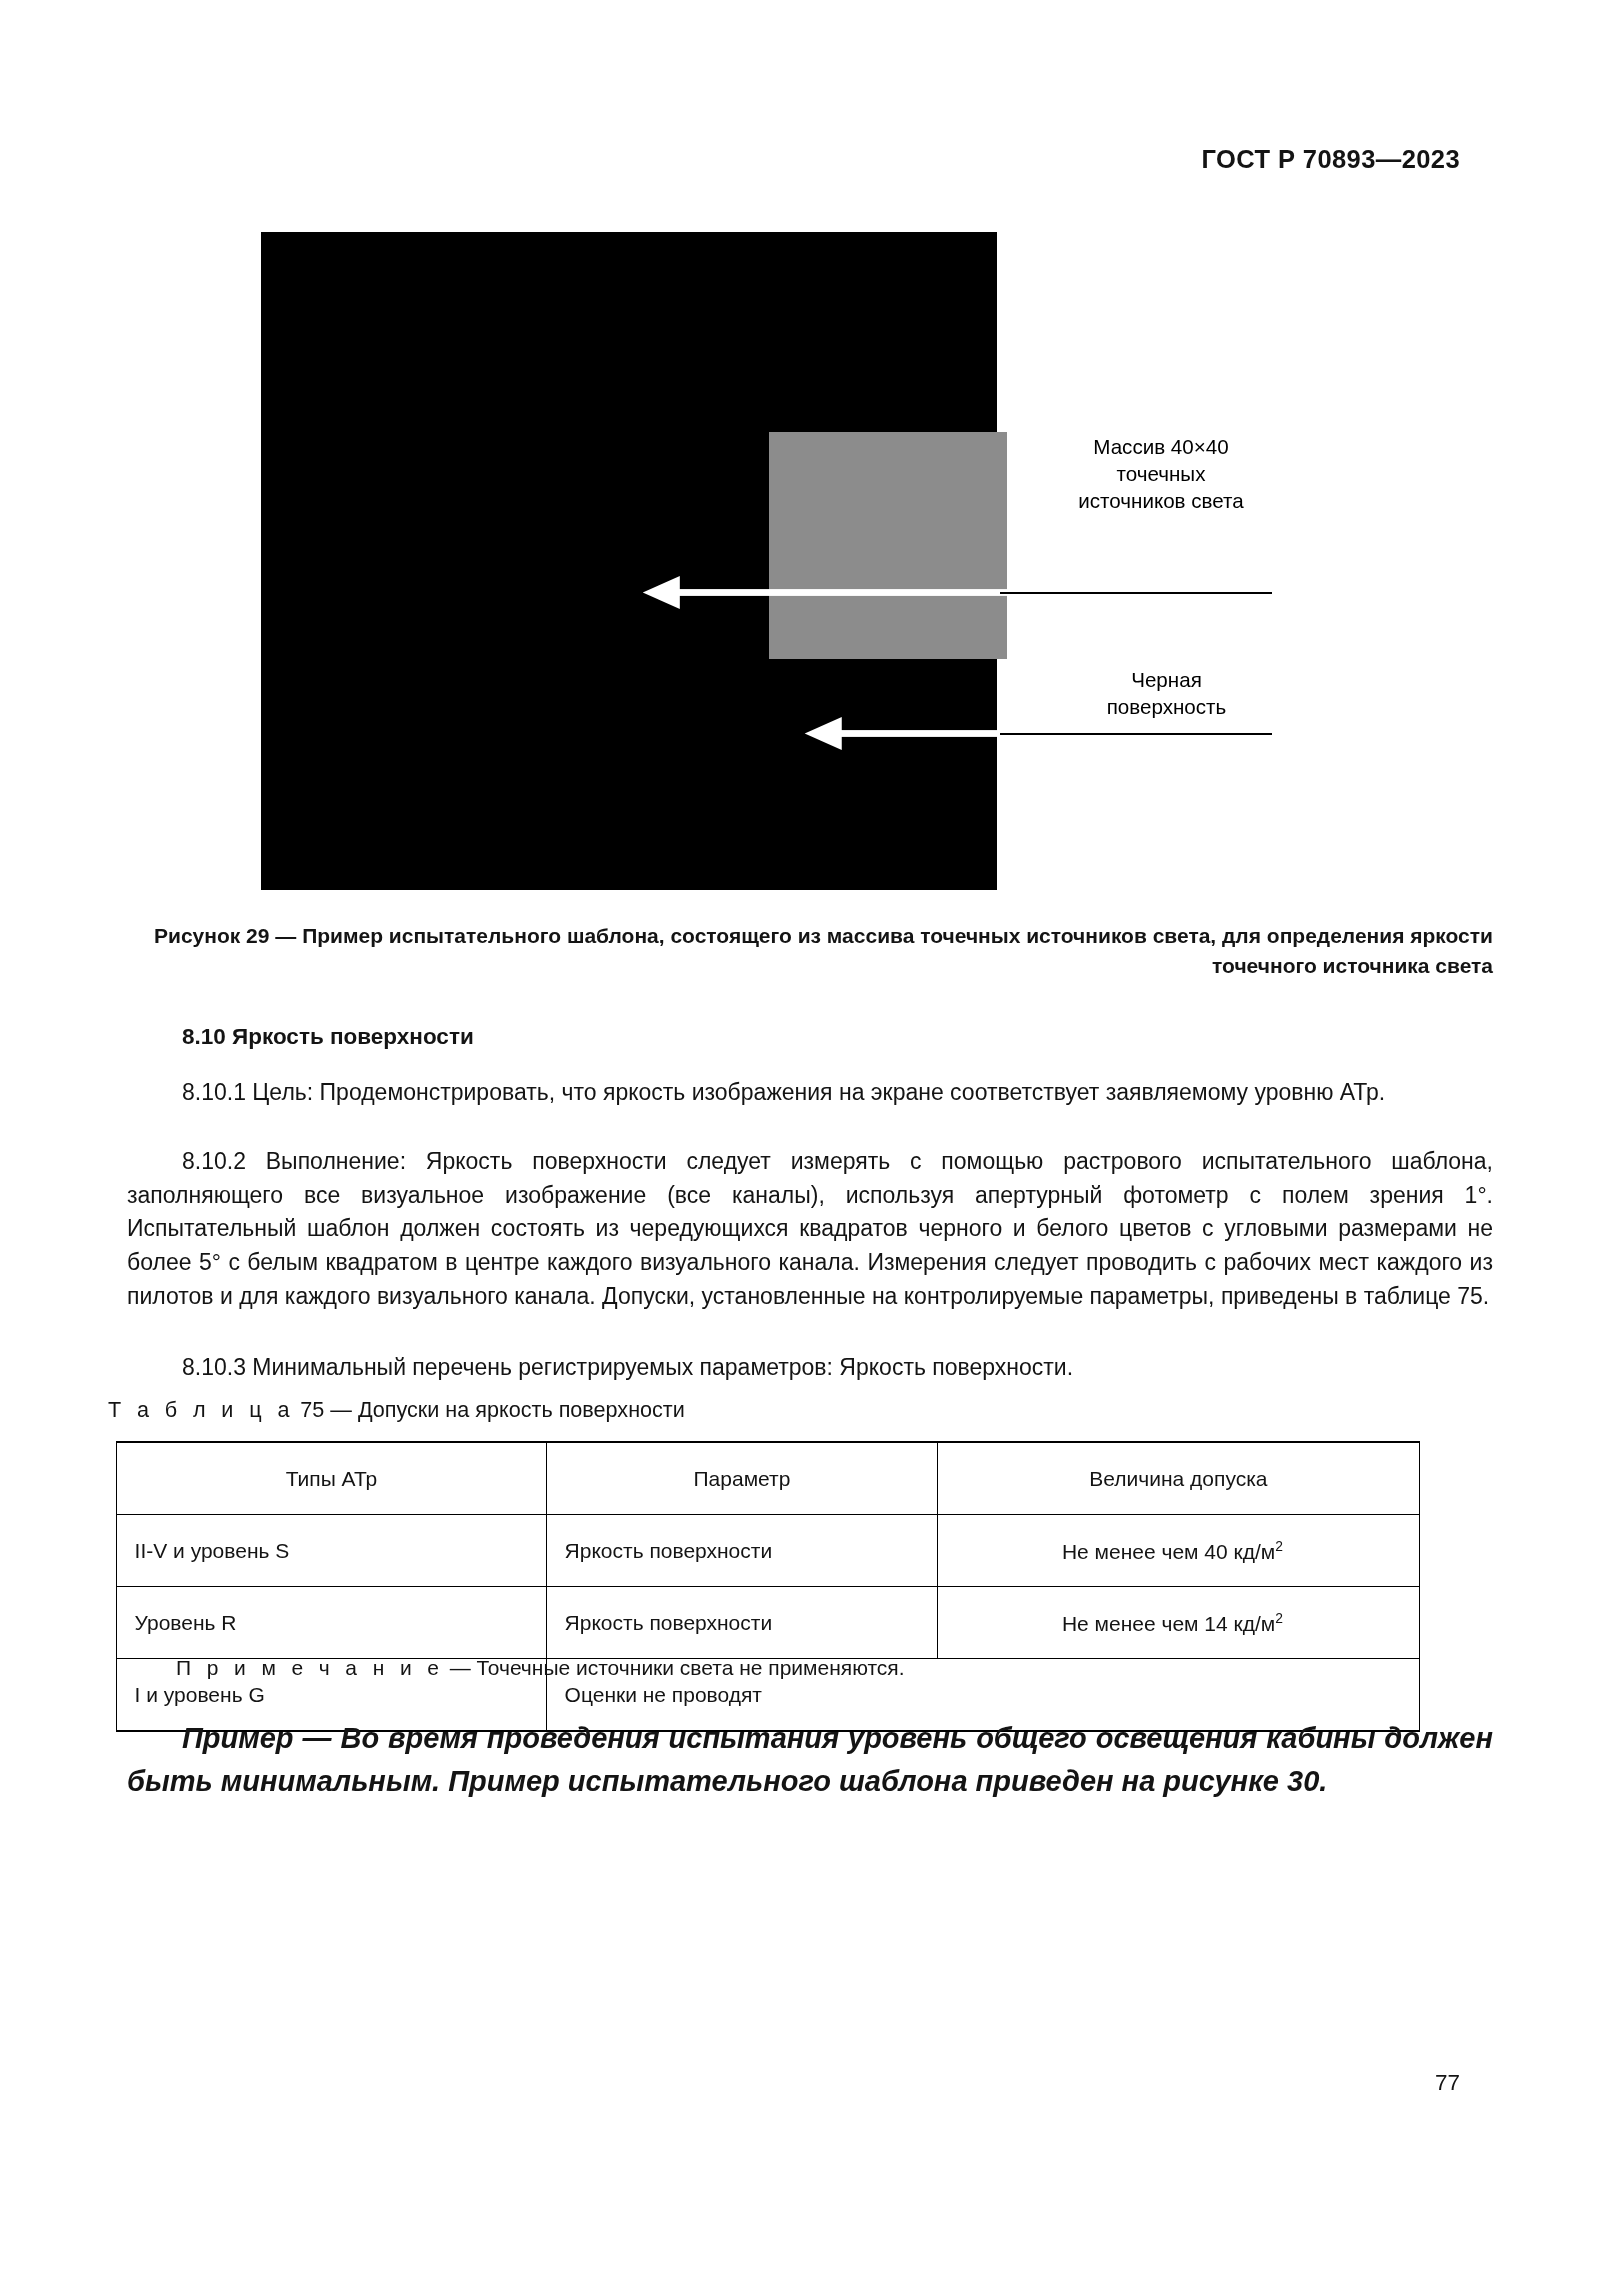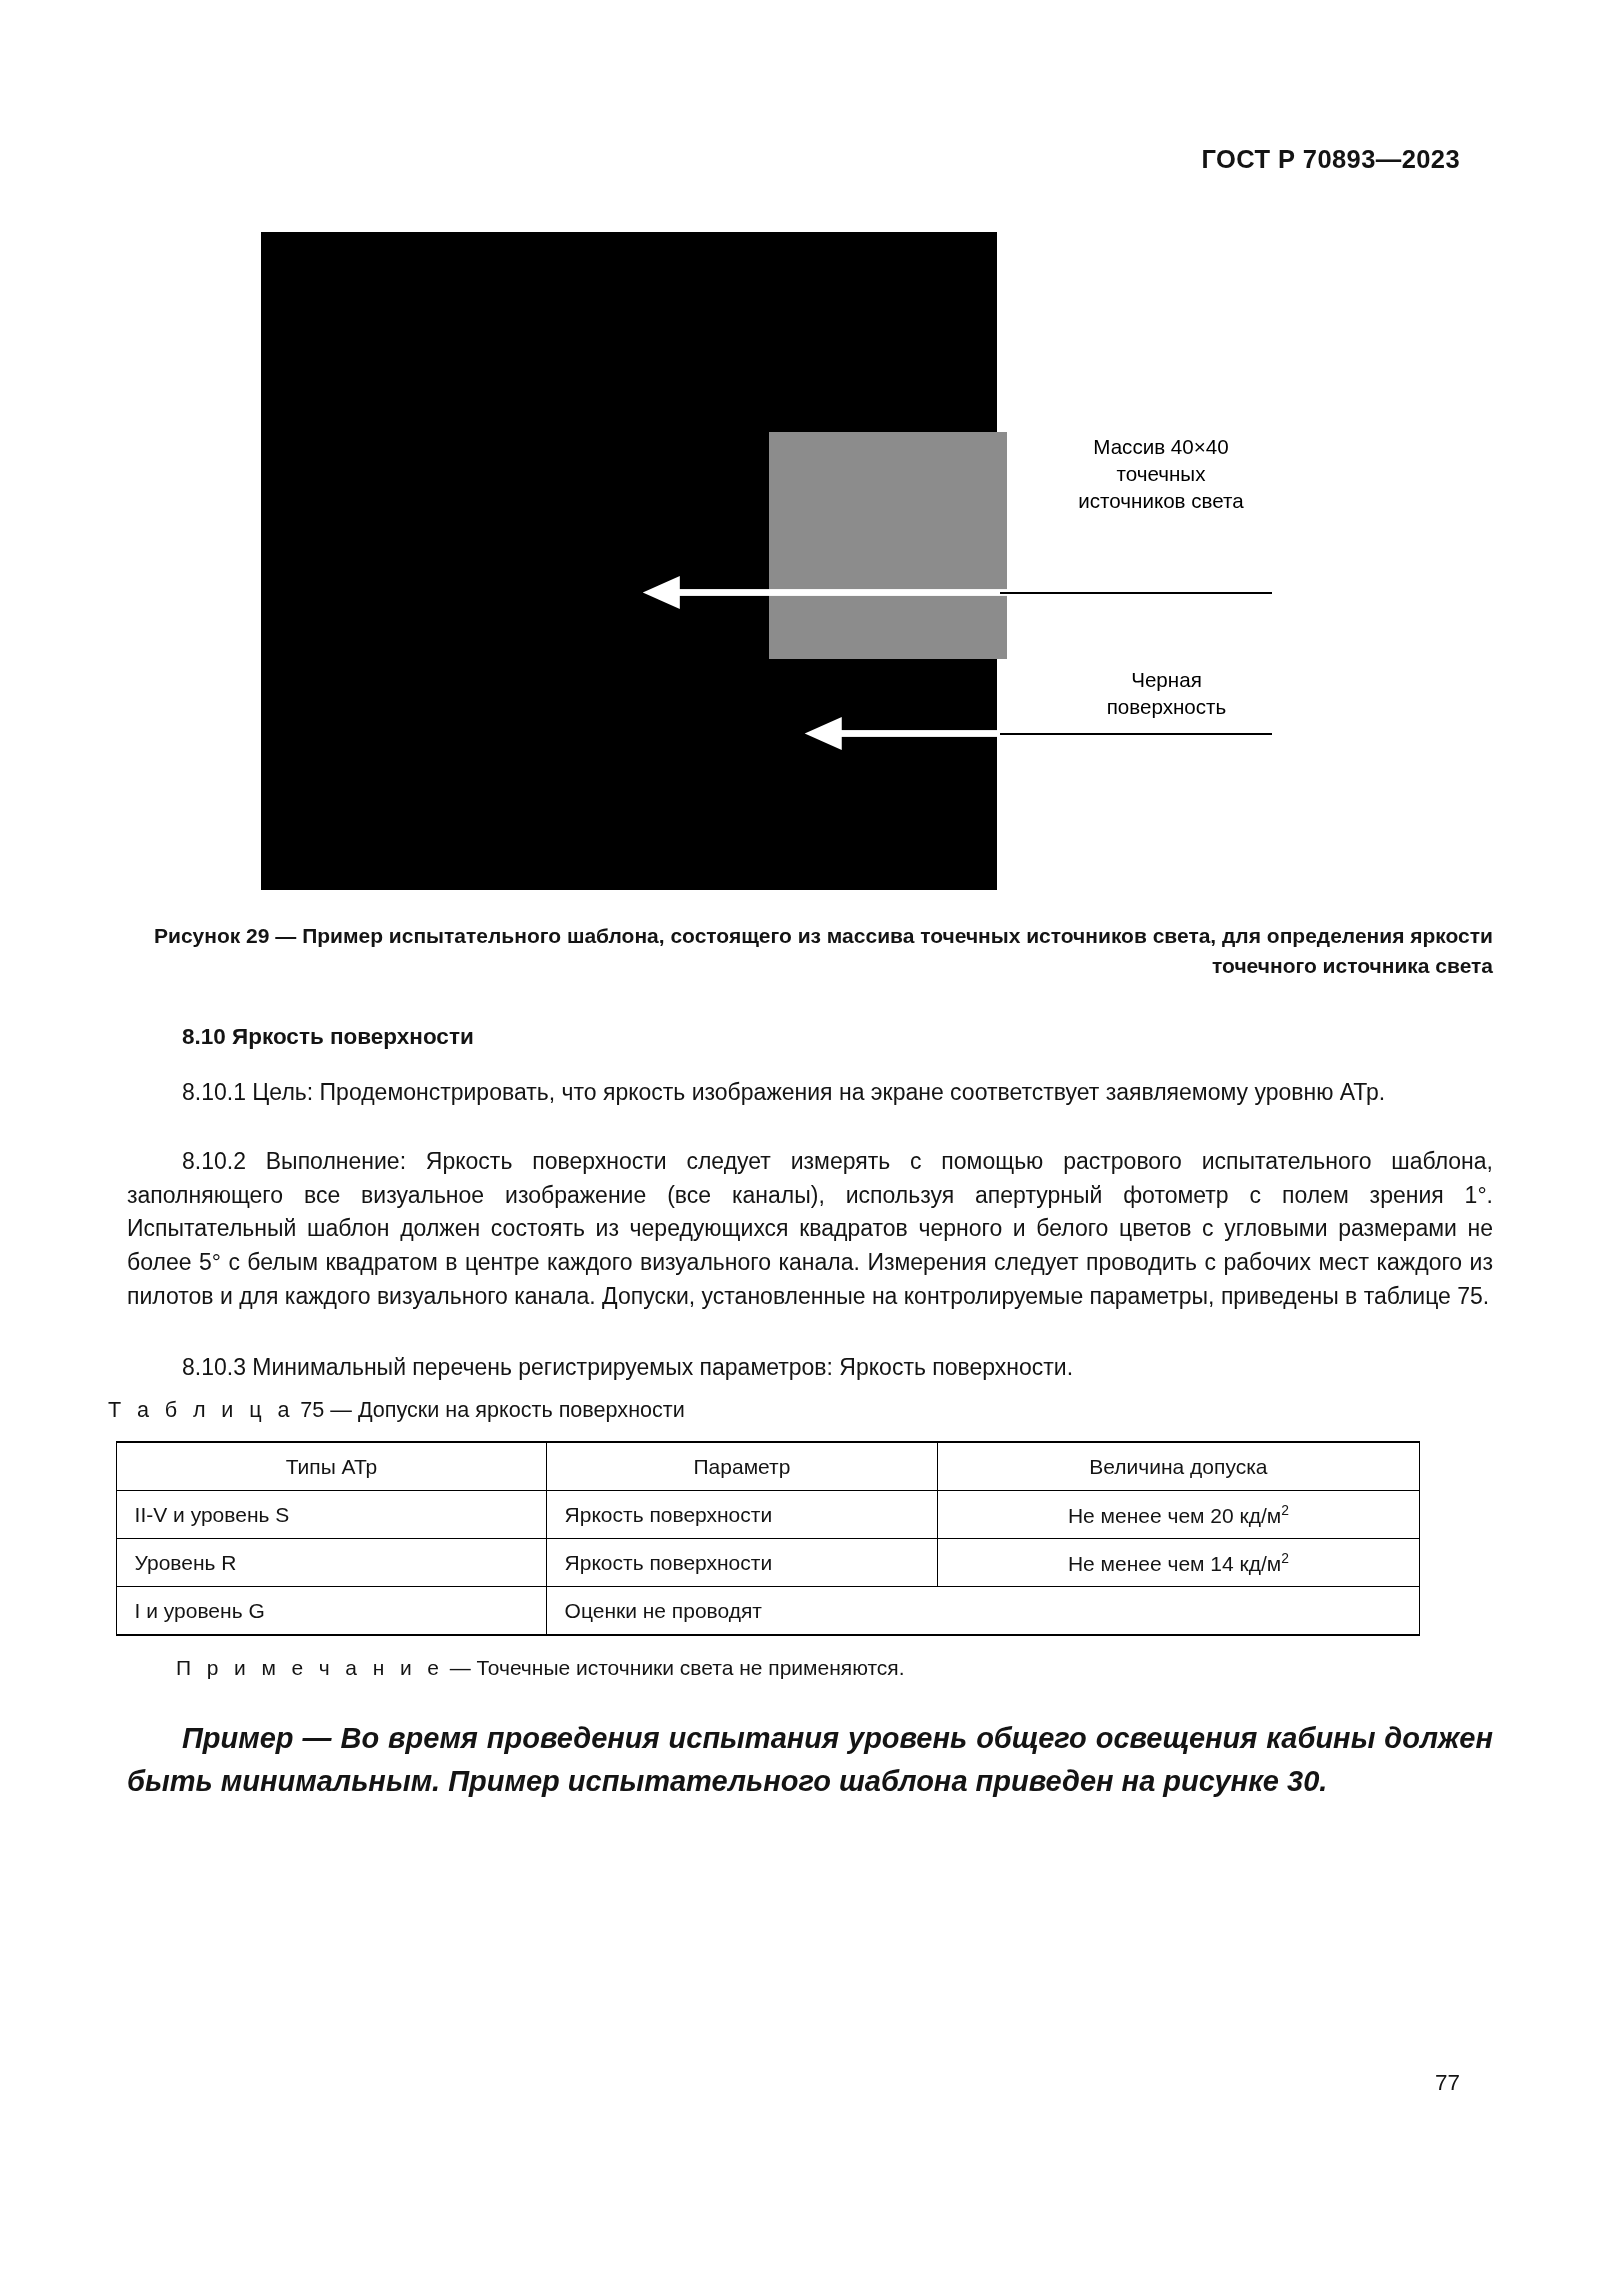--- a/index.html
+++ b/index.html
@@ -145,21 +145,21 @@
     position: absolute;
     left: 116px;
     top: 1441px;
     width: 1304px;
     border-collapse: collapse;
     font-size: 21px;
   }
   table.tol th,
   table.tol td {
     border: 1.5px solid #000000;
-    padding: 0;
+    padding: 12px;
     height: 47px;
     font-weight: normal;
   }
   table.tol thead th {
     text-align: center;
     border-top-width: 2.9px;
   }
   table.tol tbody td {
     text-align: left;
     padding-left: 17.6px;
@@ -270,21 +270,21 @@
       <tr>
         <th style="width:33%">Типы АТр</th>
         <th style="width:30%">Параметр</th>
         <th style="width:37%">Величина допуска</th>
       </tr>
     </thead>
     <tbody>
       <tr>
         <td>II-V и уровень S</td>
         <td>Яркость поверхности</td>
-        <td class="ctr"><span>Не менее чем 20 кд/м</span><sup>2</sup></td>
+        <td class="ctr"><span>Не менее чем 40 кд/м</span><sup>2</sup></td>
       </tr>
       <tr>
         <td>Уровень R</td>
         <td>Яркость поверхности</td>
         <td class="ctr"><span>Не менее чем 14 кд/м</span><sup>2</sup></td>
       </tr>
       <tr>
         <td>I и уровень G</td>
         <td colspan="2">Оценки не проводят</td>
       </tr>

